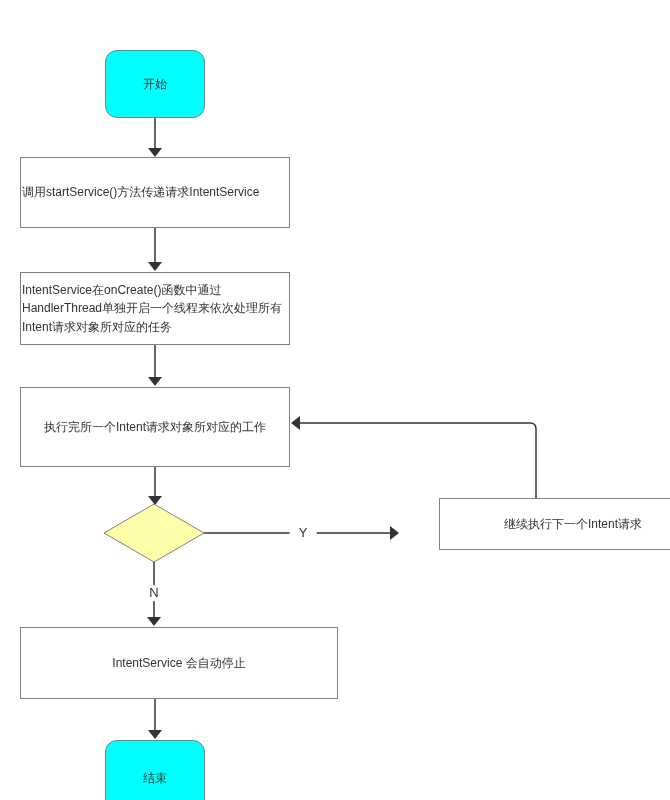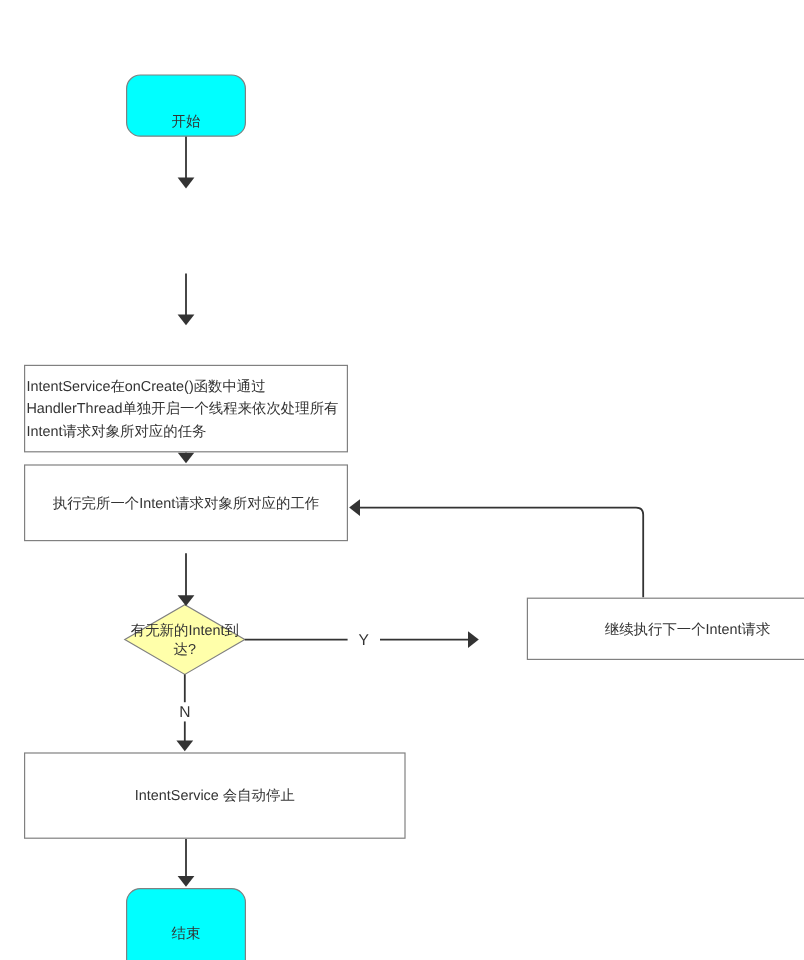--- a/index.html
+++ b/index.html
@@ -86,36 +86,36 @@
     <line class="conn" x1="155" y1="699" x2="155" y2="731"></line>
     <polygon class="arrowhead" points="148,730 162,730 155,739"></polygon>
 
     <line class="conn" x1="204" y1="533" x2="390" y2="533"></line>
     <polygon class="arrowhead" points="390,526 390,540 399,533"></polygon>
 
     <path class="conn" d="M 536 498 L 536 429 Q 536 423 530 423 L 300 423"></path>
     <polygon class="arrowhead" points="300,416 300,430 291,423"></polygon>
   </svg>
 
-  <div class="node terminal" style="left:105px; top:62px; width:100px; height:52px;align-items:flex-end;">
+  <div class="node terminal" style="left:105px; top:50px; width:100px; height:68px;">
     <span>开始</span>
   </div>
 
+  <div class="node left-text" style="left:20px; top:157px; width:270px; height:71px;">
+    <span>调用startService()方法传递请求IntentService</span>
+  </div>
 
-  <div class="node left-text" style="left:20px; top:272px; width:270px; height:73px;margin-top:32px;">
+  <div class="node left-text" style="left:20px; top:272px; width:270px; height:73px;">
     <span>IntentService在onCreate()函数中通过HandlerThread单独开启一个线程来依次处理所有Intent请求对象所对应的任务</span>
   </div>
 
-  <div class="node" style="left:20px; top:387px; width:270px; height:64px;">
+  <div class="node" style="left:20px; top:387px; width:270px; height:80px;">
     <span>执行完所一个Intent请求对象所对应的工作</span>
   </div>
 
-  <div class="node diamond-label" style="left:106px; top:504px; width:96px; height:58px;">
-    <span>有无新的Intent到达?</span>
-  </div>
 
   <div class="node" style="left:398px; top:498px; width:268px; height:52px;margin-left:41px;">
     <span>继续执行下一个Intent请求</span>
   </div>
 
   <div class="node" style="left:20px; top:627px; width:318px; height:72px;">
     <span>IntentService 会自动停止</span>
   </div>
 
   <div class="node terminal" style="left:105px; top:740px; width:100px; height:76px;">

